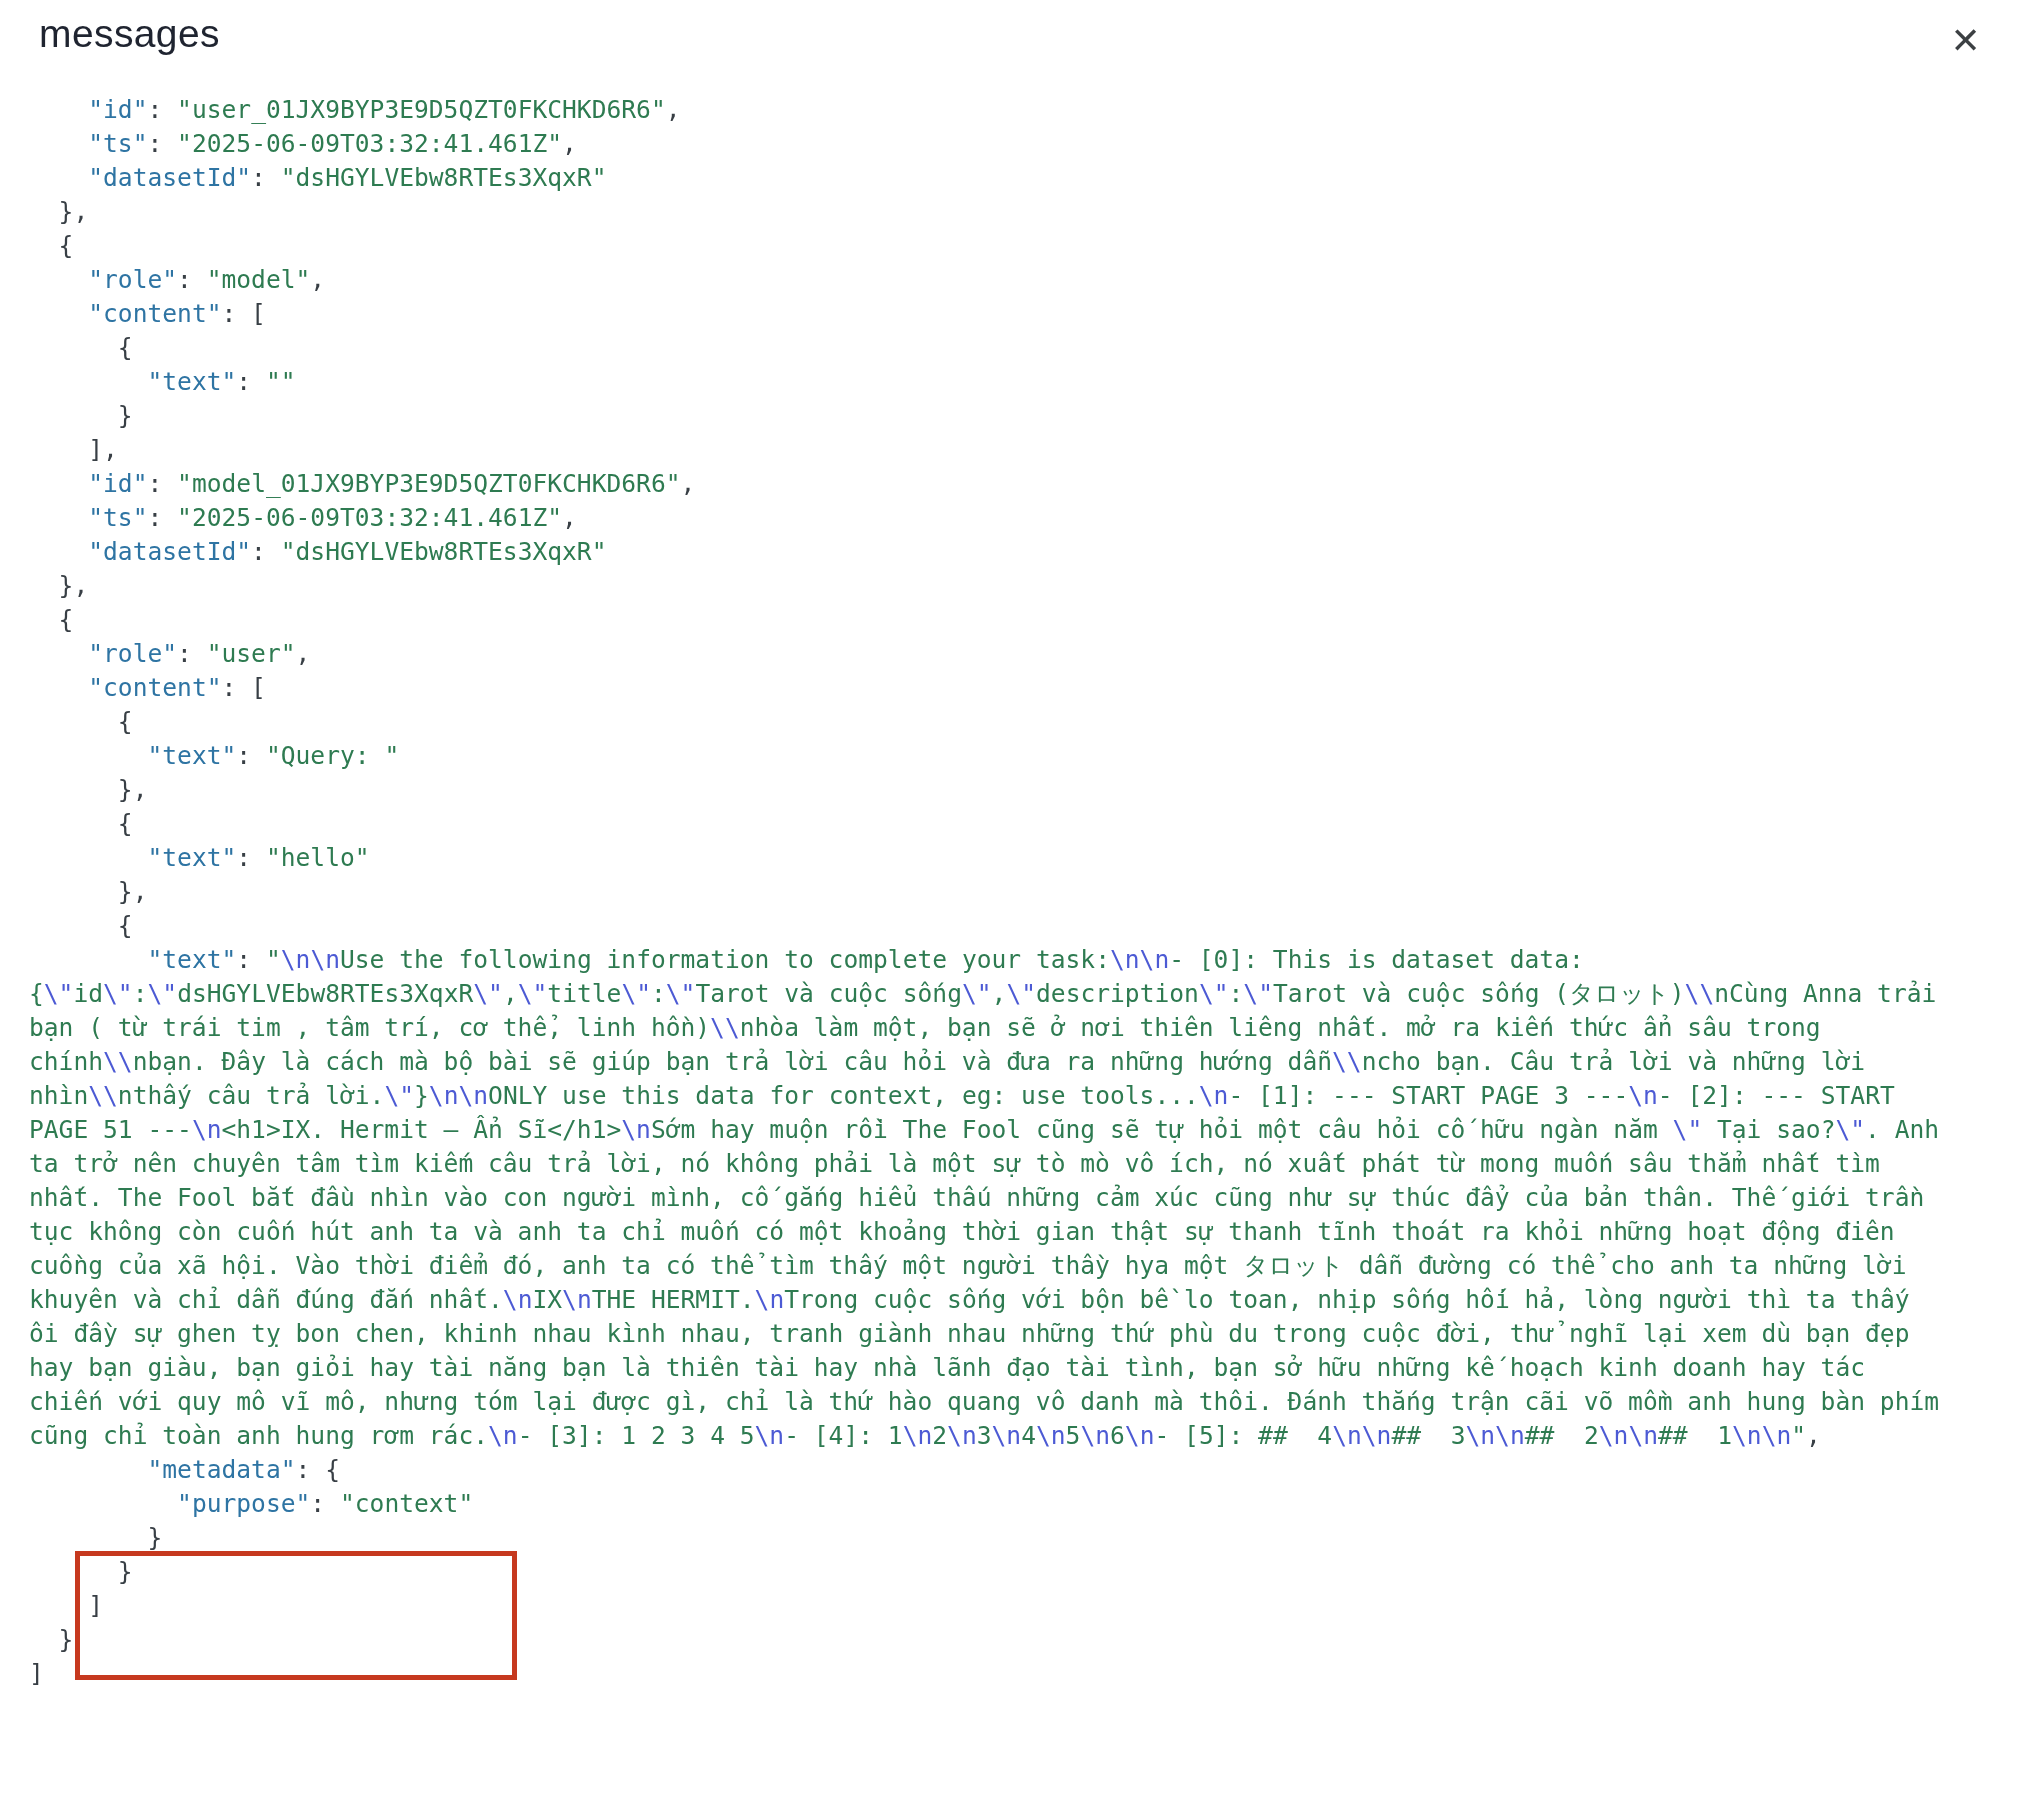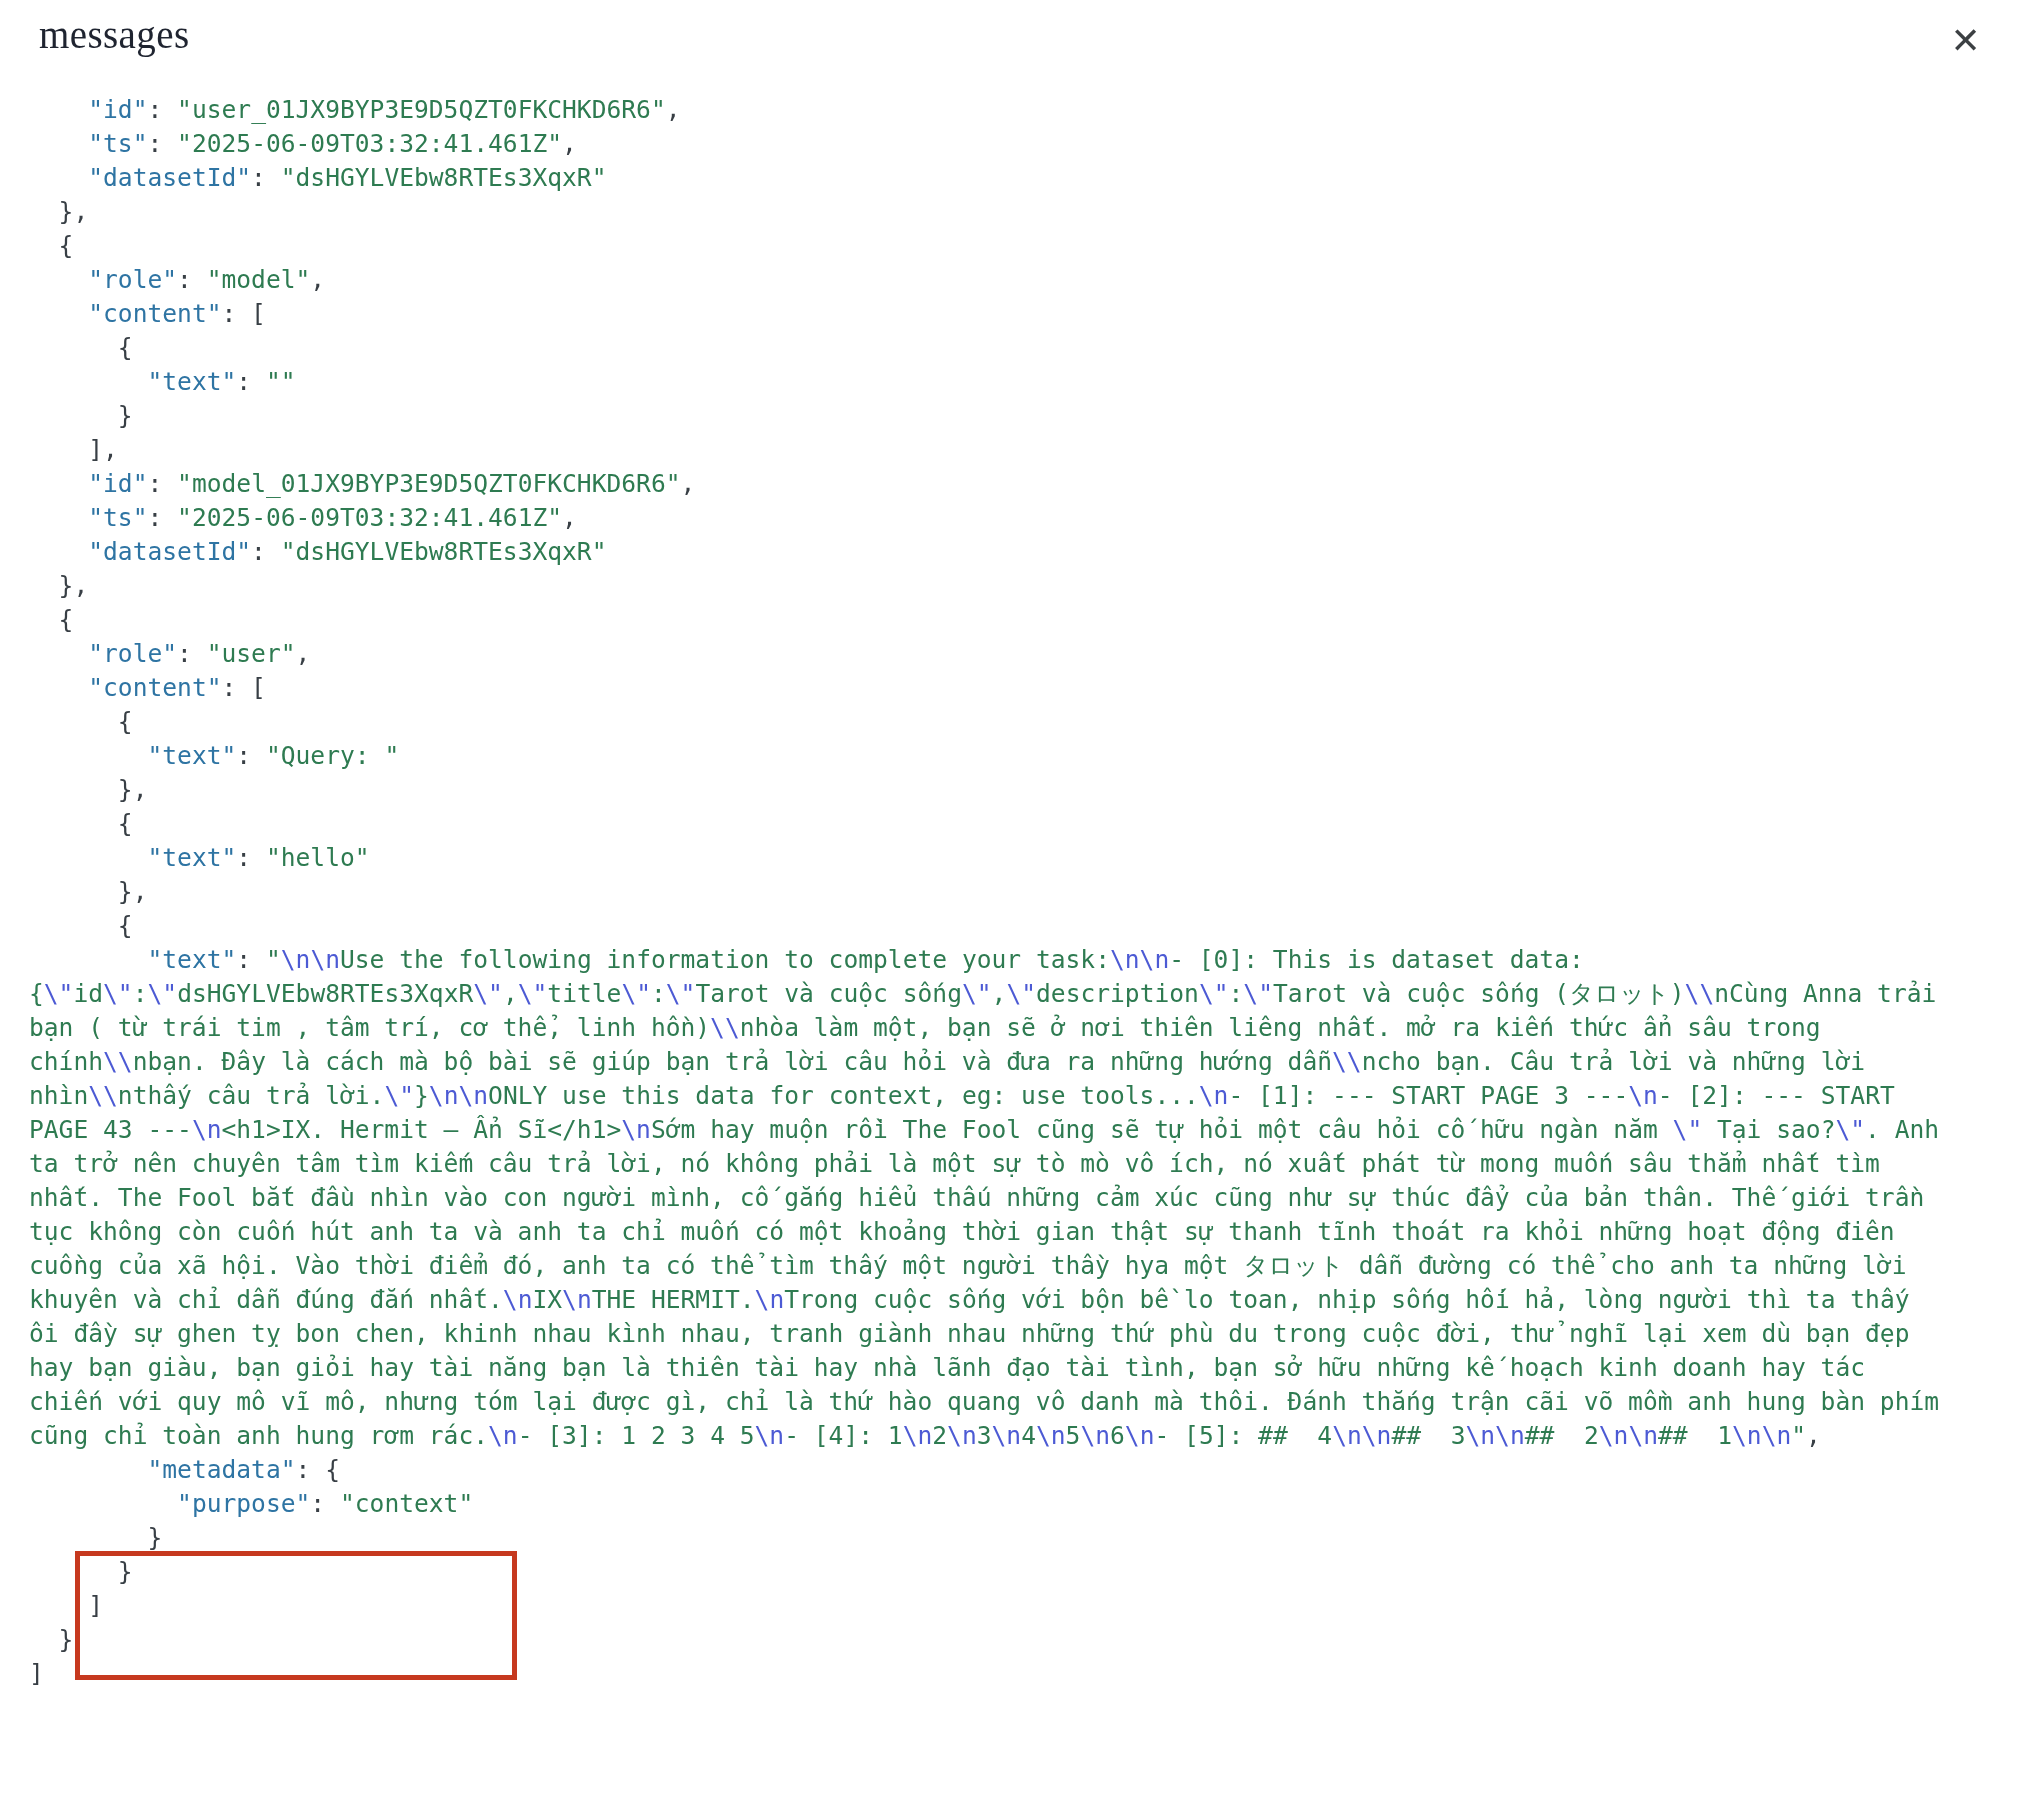--- a/index.html
+++ b/index.html
@@ -4,21 +4,21 @@
 <style>
   html,body{margin:0;padding:0;}
   body{
     width:2021px;height:1812px;background:#ffffff;overflow:hidden;position:relative;
     font-family:"Liberation Sans",sans-serif;
   }
   .modal{position:absolute;inset:0;background:#ffffff;}
   .title{
     position:absolute;left:39px;top:12px;margin:0;
     font-size:39px;font-weight:400;color:#1f2430;letter-spacing:0.4px;
-    font-family:Liberation Serif, serif;
+    font-family:Liberation Sans, sans-serif;
   }
   .close-btn{
     position:absolute;top:17px;right:32px;width:47px;height:47px;
     background:none;border:none;padding:0;cursor:pointer;
     font-size:36px;line-height:47px;text-align:center;color:#3c4043;
   }
   .code{
     position:absolute;left:29px;top:93px;right:5.1px;
     font-family:"DejaVu Sans Mono","Liberation Mono",monospace;
     font-size:24.6px;color:#383f45;
@@ -65,21 +65,21 @@
       <div class="cl"><span class="p">      },</span></div>
       <div class="cl"><span class="p">      {</span></div>
       <div class="cl"><span class="p">        </span><span class="k">"text"</span><span class="p">: </span><span class="s">"hello"</span></div>
       <div class="cl"><span class="p">      },</span></div>
       <div class="cl"><span class="p">      {</span></div>
       <div class="cl"><span class="p">        </span><span class="k">"text"</span><span class="p">: </span><span class="s">"</span><span class="e">\n</span><span class="e">\n</span><span class="s">Use the following information to complete your task:</span><span class="e">\n</span><span class="e">\n</span><span class="s">- [0]: This is dataset data:</span></div>
       <div class="cl"><span class="s">{</span><span class="e">\"</span><span class="s">id</span><span class="e">\"</span><span class="s">:</span><span class="e">\"</span><span class="s">dsHGYLVEbw8RTEs3XqxR</span><span class="e">\"</span><span class="s">,</span><span class="e">\"</span><span class="s">title</span><span class="e">\"</span><span class="s">:</span><span class="e">\"</span><span class="s">Tarot và cuộc sống</span><span class="e">\"</span><span class="s">,</span><span class="e">\"</span><span class="s">description</span><span class="e">\"</span><span class="s">:</span><span class="e">\"</span><span class="s">Tarot và cuộc sống (タロット)</span><span class="e">\\</span><span class="s">nCùng Anna trải</span></div>
       <div class="cl"><span class="s">bạn ( từ trái tim , tâm trí, cơ thể, linh hồn)</span><span class="e">\\</span><span class="s">nhòa làm một, bạn sẽ ở nơi thiên liêng nhất. mở ra kiến thức ẩn sâu trong</span></div>
       <div class="cl"><span class="s">chính</span><span class="e">\\</span><span class="s">nbạn. Đây là cách mà bộ bài sẽ giúp bạn trả lời câu hỏi và đưa ra những hướng dẫn</span><span class="e">\\</span><span class="s">ncho bạn. Câu trả lời và những lời</span></div>
       <div class="cl"><span class="s">nhìn</span><span class="e">\\</span><span class="s">nthấy câu trả lời.</span><span class="e">\"</span><span class="s">}</span><span class="e">\n</span><span class="e">\n</span><span class="s">ONLY use this data for context, eg: use tools...</span><span class="e">\n</span><span class="s">- [1]: --- START PAGE 3 ---</span><span class="e">\n</span><span class="s">- [2]: --- START</span></div>
-      <div class="cl"><span class="s">PAGE 43 ---</span><span class="e">\n</span><span class="s">&lt;h1&gt;IX. Hermit – Ẩn Sĩ&lt;/h1&gt;</span><span class="e">\n</span><span class="s">Sớm hay muộn rồi The Fool cũng sẽ tự hỏi một câu hỏi cố hữu ngàn năm </span><span class="e">\"</span><span class="s"> Tại sao?</span><span class="e">\"</span><span class="s">. Anh</span></div>
+      <div class="cl"><span class="s">PAGE 51 ---</span><span class="e">\n</span><span class="s">&lt;h1&gt;IX. Hermit – Ẩn Sĩ&lt;/h1&gt;</span><span class="e">\n</span><span class="s">Sớm hay muộn rồi The Fool cũng sẽ tự hỏi một câu hỏi cố hữu ngàn năm </span><span class="e">\"</span><span class="s"> Tại sao?</span><span class="e">\"</span><span class="s">. Anh</span></div>
       <div class="cl"><span class="s">ta trở nên chuyên tâm tìm kiếm câu trả lời, nó không phải là một sự tò mò vô ích, nó xuất phát từ mong muốn sâu thẳm nhất tìm</span></div>
       <div class="cl"><span class="s">nhất. The Fool bắt đầu nhìn vào con người mình, cố gắng hiểu thấu những cảm xúc cũng như sự thúc đẩy của bản thân. Thế giới trần</span></div>
       <div class="cl"><span class="s">tục không còn cuốn hút anh ta và anh ta chỉ muốn có một khoảng thời gian thật sự thanh tĩnh thoát ra khỏi những hoạt động điên</span></div>
       <div class="cl"><span class="s">cuồng của xã hội. Vào thời điểm đó, anh ta có thể tìm thấy một người thầy hya một タロット dẫn đường có thể cho anh ta những lời</span></div>
       <div class="cl"><span class="s">khuyên và chỉ dẫn đúng đắn nhất.</span><span class="e">\n</span><span class="s">IX</span><span class="e">\n</span><span class="s">THE HERMIT.</span><span class="e">\n</span><span class="s">Trong cuộc sống với bộn bề lo toan, nhịp sống hối hả, lòng người thì ta thấy</span></div>
       <div class="cl"><span class="s">ôi đầy sự ghen tỵ bon chen, khinh nhau kình nhau, tranh giành nhau những thứ phù du trong cuộc đời, thử nghĩ lại xem dù bạn đẹp</span></div>
       <div class="cl"><span class="s">hay bạn giàu, bạn giỏi hay tài năng bạn là thiên tài hay nhà lãnh đạo tài tình, bạn sở hữu những kế hoạch kinh doanh hay tác</span></div>
       <div class="cl"><span class="s">chiến với quy mô vĩ mô, nhưng tóm lại được gì, chỉ là thứ hào quang vô danh mà thôi. Đánh thắng trận cãi võ mồm anh hung bàn phím</span></div>
       <div class="cl"><span class="s">cũng chỉ toàn anh hung rơm rác.</span><span class="e">\n</span><span class="s">- [3]: 1 2 3 4 5</span><span class="e">\n</span><span class="s">- [4]: 1</span><span class="e">\n</span><span class="s">2</span><span class="e">\n</span><span class="s">3</span><span class="e">\n</span><span class="s">4</span><span class="e">\n</span><span class="s">5</span><span class="e">\n</span><span class="s">6</span><span class="e">\n</span><span class="s">- [5]: ##  4</span><span class="e">\n</span><span class="e">\n</span><span class="s">##  3</span><span class="e">\n</span><span class="e">\n</span><span class="s">##  2</span><span class="e">\n</span><span class="e">\n</span><span class="s">##  1</span><span class="e">\n</span><span class="e">\n</span><span class="s">"</span><span class="p">,</span></div>
       <div class="cl"><span class="p">        </span><span class="k">"metadata"</span><span class="p">: {</span></div>

